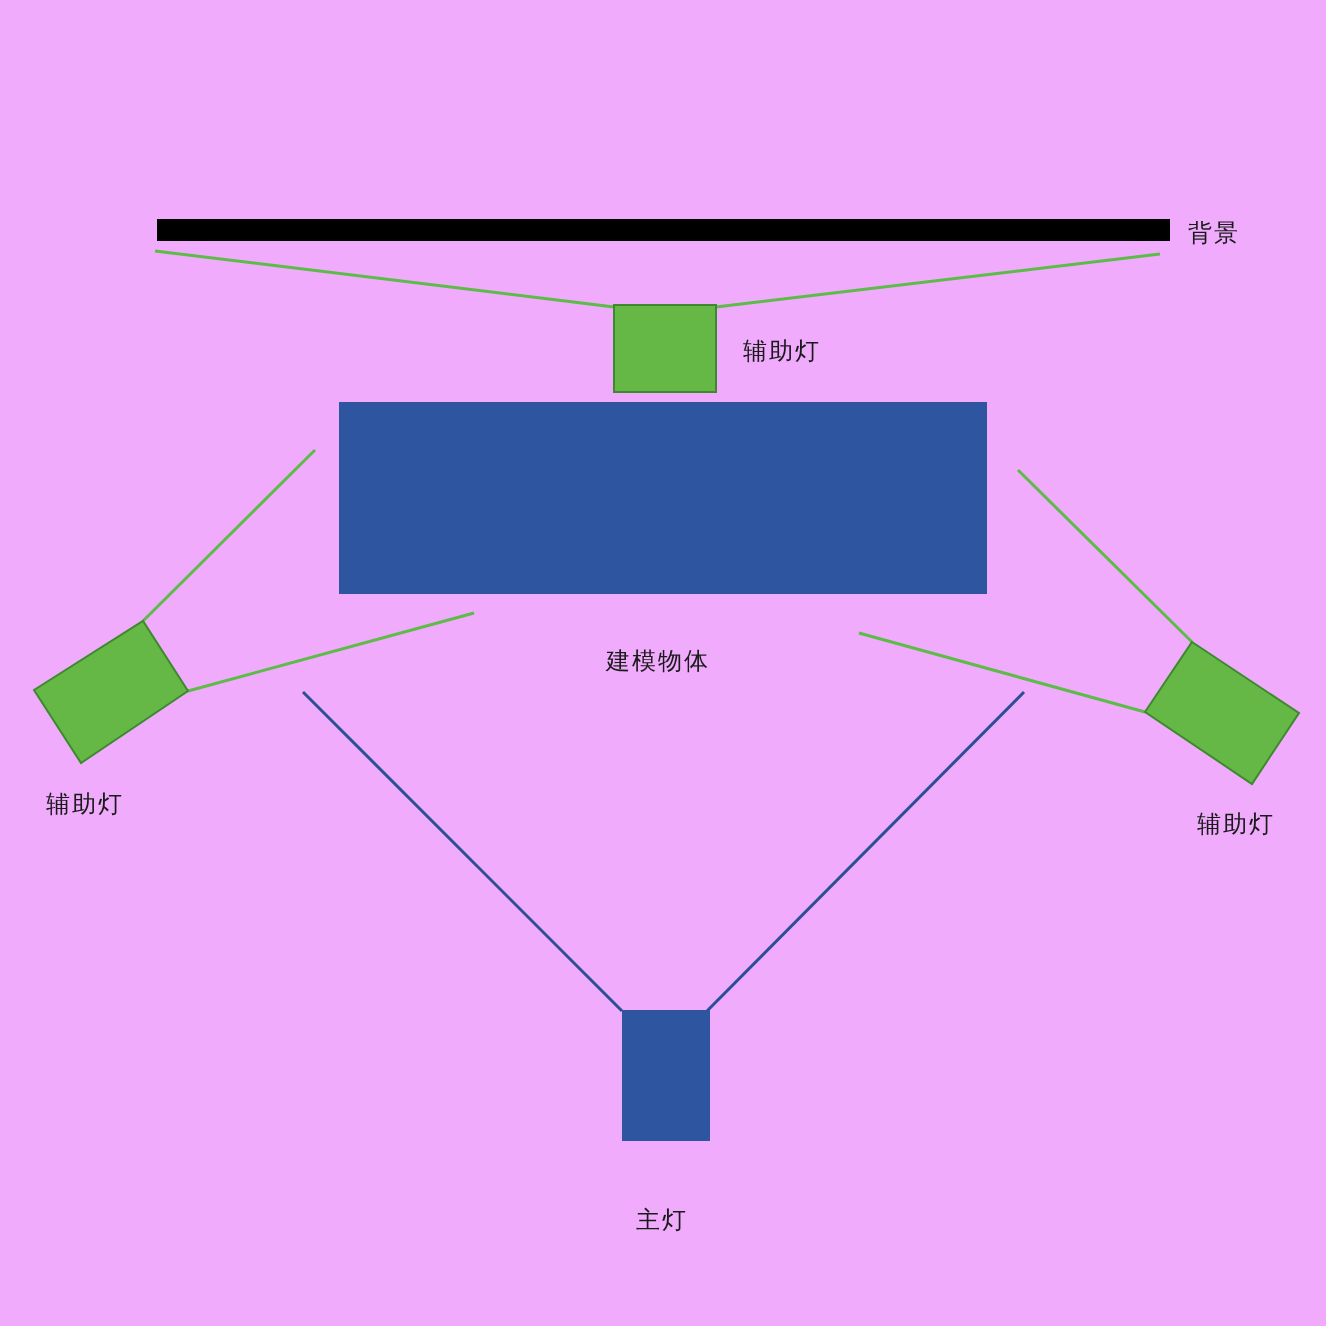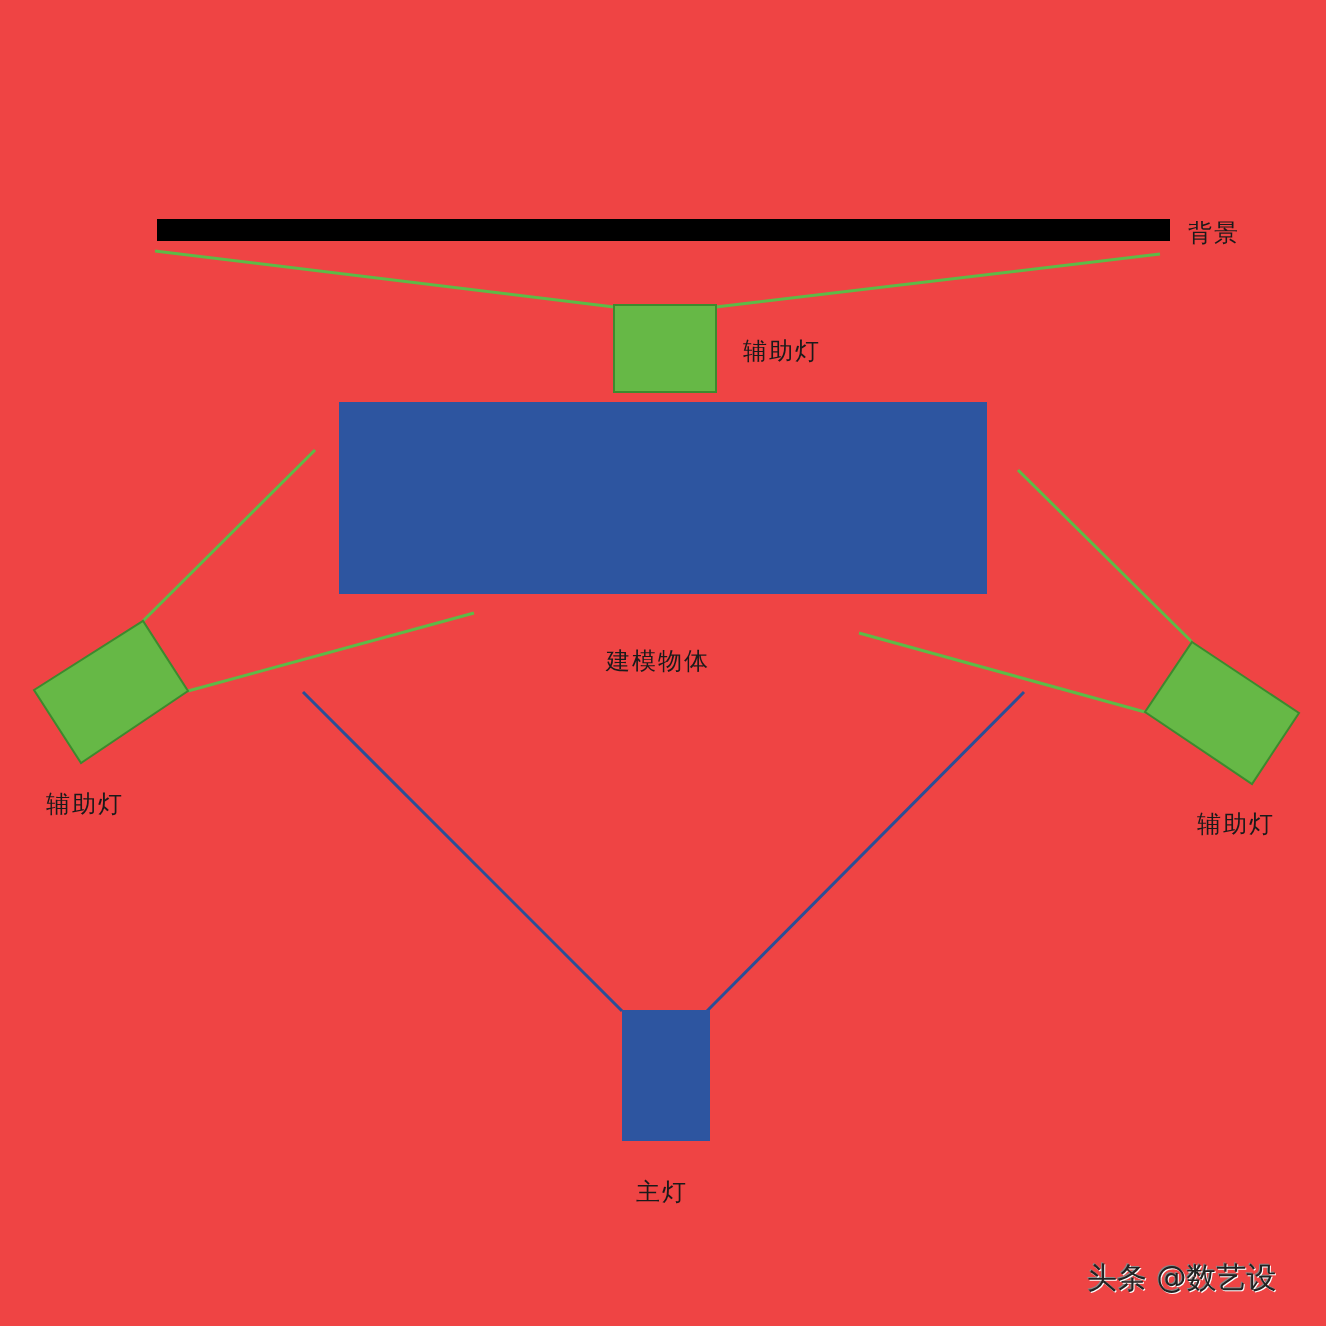--- a/index.html
+++ b/index.html
@@ -1,16 +1,16 @@
 <!DOCTYPE html>
 <html><head>
 <meta charset="utf-8">
 <style>
   html, body { margin: 0; padding: 0; background: #ffffff; }
-  #stage { position: relative; width: 1326px; height: 1326px; background: #ef4444; overflow: hidden; }
+  #stage { position: relative; width: 1326px; height: 1326px; background: #f0abfc; overflow: hidden; }
   svg { position: absolute; left: 0; top: 0; }
   .label { position: absolute; font-family: "DejaVu Sans", sans-serif; font-size: 24px; color: #1a1a1a; letter-spacing: 2px; white-space: nowrap; }
   .watermark { position: absolute; font-family: "DejaVu Sans", sans-serif; font-size: 30px; color: #222; white-space: nowrap;
     text-shadow: 1px 1px 0 #fff, -1px -1px 0 #888; }
 </style>
 </head>
 <body>
 
 <div id="stage">
   <svg width="1326" height="1326" viewBox="0 0 1326 1326">
@@ -46,16 +46,15 @@
     </g>
 
     <rect x="622" y="1010" width="88" height="131" fill="#2d55a0"></rect>
   </svg>
 
   <div class="label" style="left:1188px; top:217px;">背景</div>
   <div class="label" style="left:743px; top:335px;">辅助灯</div>
   <div class="label" style="left:606px; top:613px;margin-top:32px;">建模物体</div>
   <div class="label" style="left:46px; top:788px;">辅助灯</div>
   <div class="label" style="left:1197px; top:808px;">辅助灯</div>
-  <div class="label" style="left:636px; top:1176px;">主灯</div>
+  <div class="label" style="left:636px; top:1204px;">主灯</div>
 
-  <div class="watermark" style="left:1087px; top:1258px;">头条 @数艺设</div>
 </div>
 
 </body></html>

